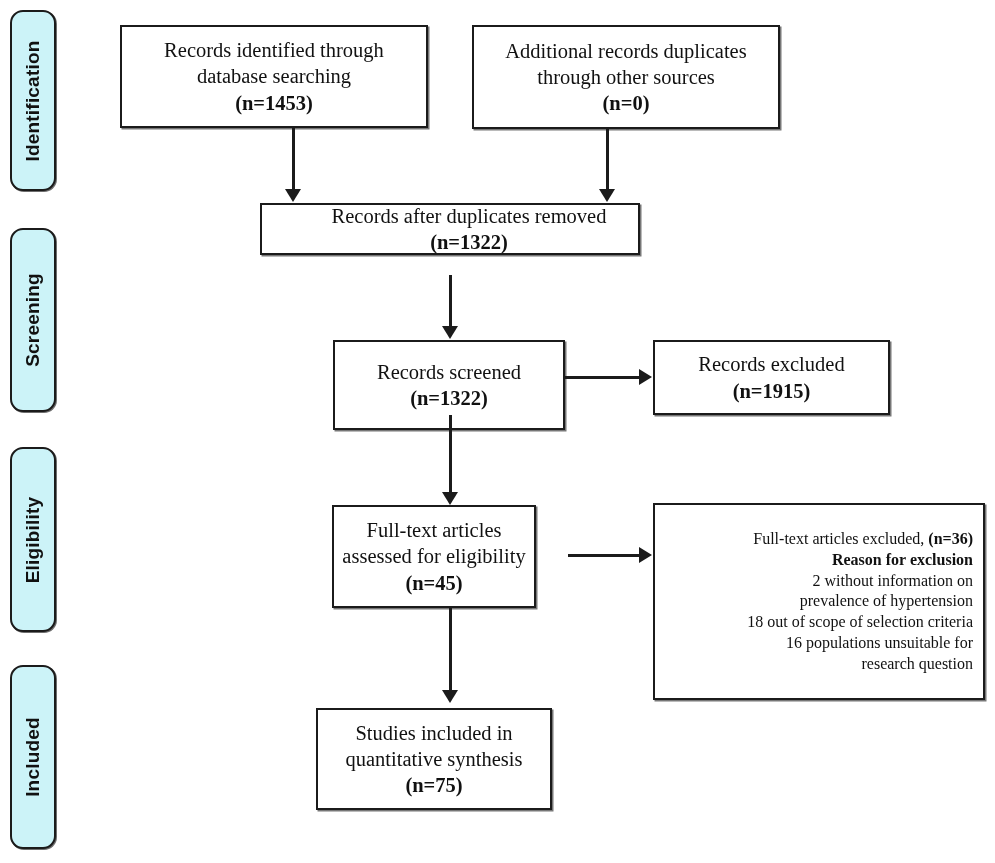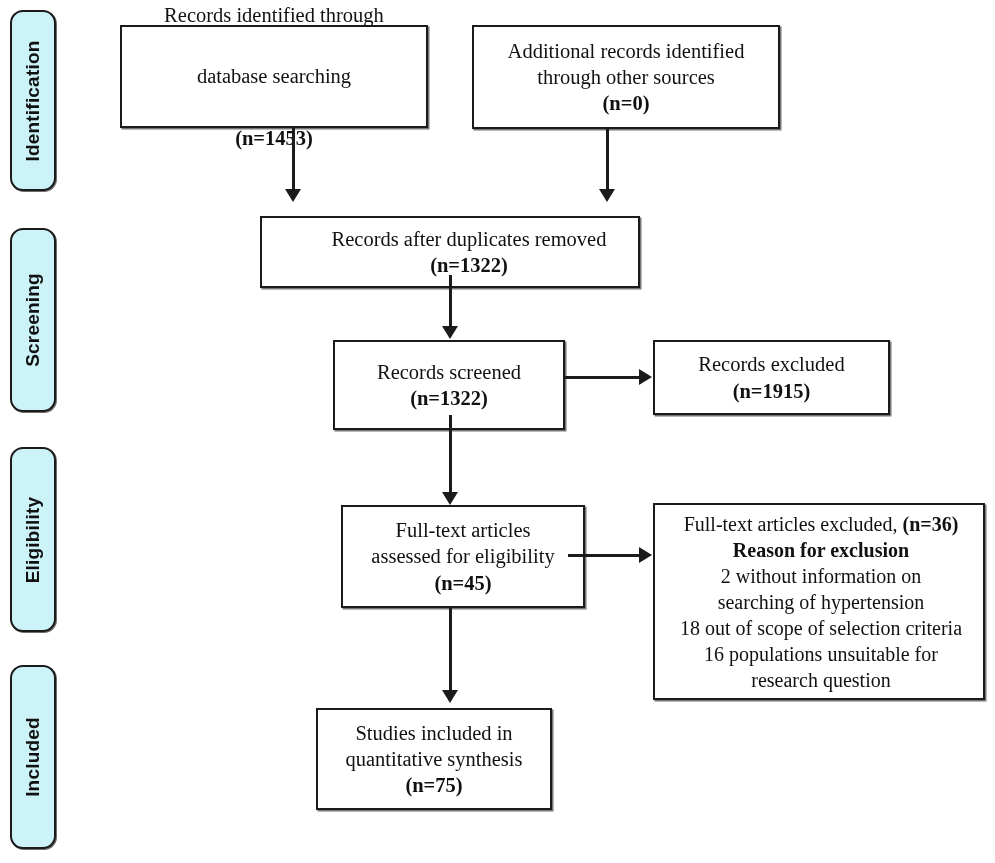--- a/index.html
+++ b/index.html
@@ -53,25 +53,25 @@
     justify-content: center;
     text-align: center;
     font-size: 20.5px;
     line-height: 1.28;
   }
   .node .ln { display: block; white-space: nowrap; }
   .node .nval { font-weight: bold; }
 
   
   .node.reasons {
-    align-items: center;
+    align-items: flex-end;
     justify-content: flex-start;
     text-align: left;
-    padding: 6px 10px 10px 14px;
-    font-size: 20px;
+    padding: 24px 10px 10px 14px;
+    font-size: 16px;
     line-height: 1.30;
   }
   .node.reasons .ctr { text-align: center; white-space: nowrap; }
   .node.reasons .b { font-weight: bold; }
   .node.reasons .reason { text-align: left; white-space: nowrap; }
 
   
   .vline {
     position: absolute;
     width: 3px;
@@ -113,39 +113,39 @@
   </div>
 
   <div class="stage-label" style="left:10px; top:447px; width:46px; height:185px;">
     <span>Eligibility</span>
   </div>
 
   <div class="stage-label" style="left:10px; top:665px; width:46px; height:184px;">
     <span>Included</span>
   </div>
 
-  <div class="node" style="left:120px; top:25px; width:308px; height:103px;gap:35px;">
+  <div class="node" style="left:120px; top:25px; width:308px; height:103px;">
     <span class="ln">Records identified through</span>
     <span class="ln">database searching</span>
     <span class="ln nval">(n=1453)</span>
   </div>
 
   <div class="node" style="left:472px; top:25px; width:308px; height:104px;">
-    <span class="ln">Additional records identified</span>
+    <span class="ln">Additional records duplicates</span>
     <span class="ln">through other sources</span>
     <span class="ln nval">(n=0)</span>
   </div>
 
   <div class="vline" style="left:292px; top:128px; height:62px;"></div>
   <div class="arrow-down" style="left:285px; top:189px;"></div>
 
   <div class="vline" style="left:606px; top:129px; height:61px;"></div>
   <div class="arrow-down" style="left:599px; top:189px;"></div>
 
-  <div class="node" style="left:260px; top:216px; width:380px; height:72px;padding-left:38px;">
+  <div class="node" style="left:260px; top:203px; width:380px; height:52px;padding-left:38px;">
     <span class="ln">Records after duplicates removed</span>
     <span class="ln nval">(n=1322)</span>
   </div>
 
   <div class="vline" style="left:449px; top:275px; height:52px;"></div>
   <div class="arrow-down" style="left:442px; top:326px;"></div>
 
   <div class="node" style="left:333px; top:340px; width:232px; height:90px;">
     <span class="ln">Records screened</span>
     <span class="ln nval">(n=1322)</span>
@@ -155,36 +155,36 @@
   <div class="arrow-right" style="left:639px; top:369px;"></div>
 
   <div class="node" style="left:653px; top:340px; width:237px; height:75px;">
     <span class="ln">Records excluded</span>
     <span class="ln nval">(n=1915)</span>
   </div>
 
   <div class="vline" style="left:449px; top:415px; height:78px;"></div>
   <div class="arrow-down" style="left:442px; top:492px;"></div>
 
-  <div class="node" style="left:332px; top:505px; width:244px; height:103px;margin-left:9px;">
+  <div class="node" style="left:332px; top:505px; width:204px; height:103px;">
     <span class="ln">Full-text articles</span>
     <span class="ln">assessed for eligibility</span>
     <span class="ln nval">(n=45)</span>
   </div>
 
   <div class="hline" style="left:568px; top:554px; width:72px;"></div>
   <div class="arrow-right" style="left:639px; top:547px;"></div>
 
   <div class="node reasons" style="left:653px; top:503px; width:332px; height:197px;">
     <div class="ctr">
       <span>Full-text articles excluded, </span><span class="b">(n=36)</span>
     </div>
     <div class="ctr b">Reason for exclusion</div>
     <div class="reason">2 without information on</div>
-    <div class="reason">searching of hypertension</div>
+    <div class="reason">prevalence of hypertension</div>
     <div class="reason">18 out of scope of selection criteria</div>
     <div class="reason">16 populations unsuitable for</div>
     <div class="reason">research question</div>
   </div>
 
   <div class="vline" style="left:449px; top:608px; height:82px;"></div>
   <div class="arrow-down" style="left:442px; top:690px;"></div>
 
   <div class="node" style="left:316px; top:708px; width:236px; height:102px;">
     <span class="ln">Studies included in</span>

